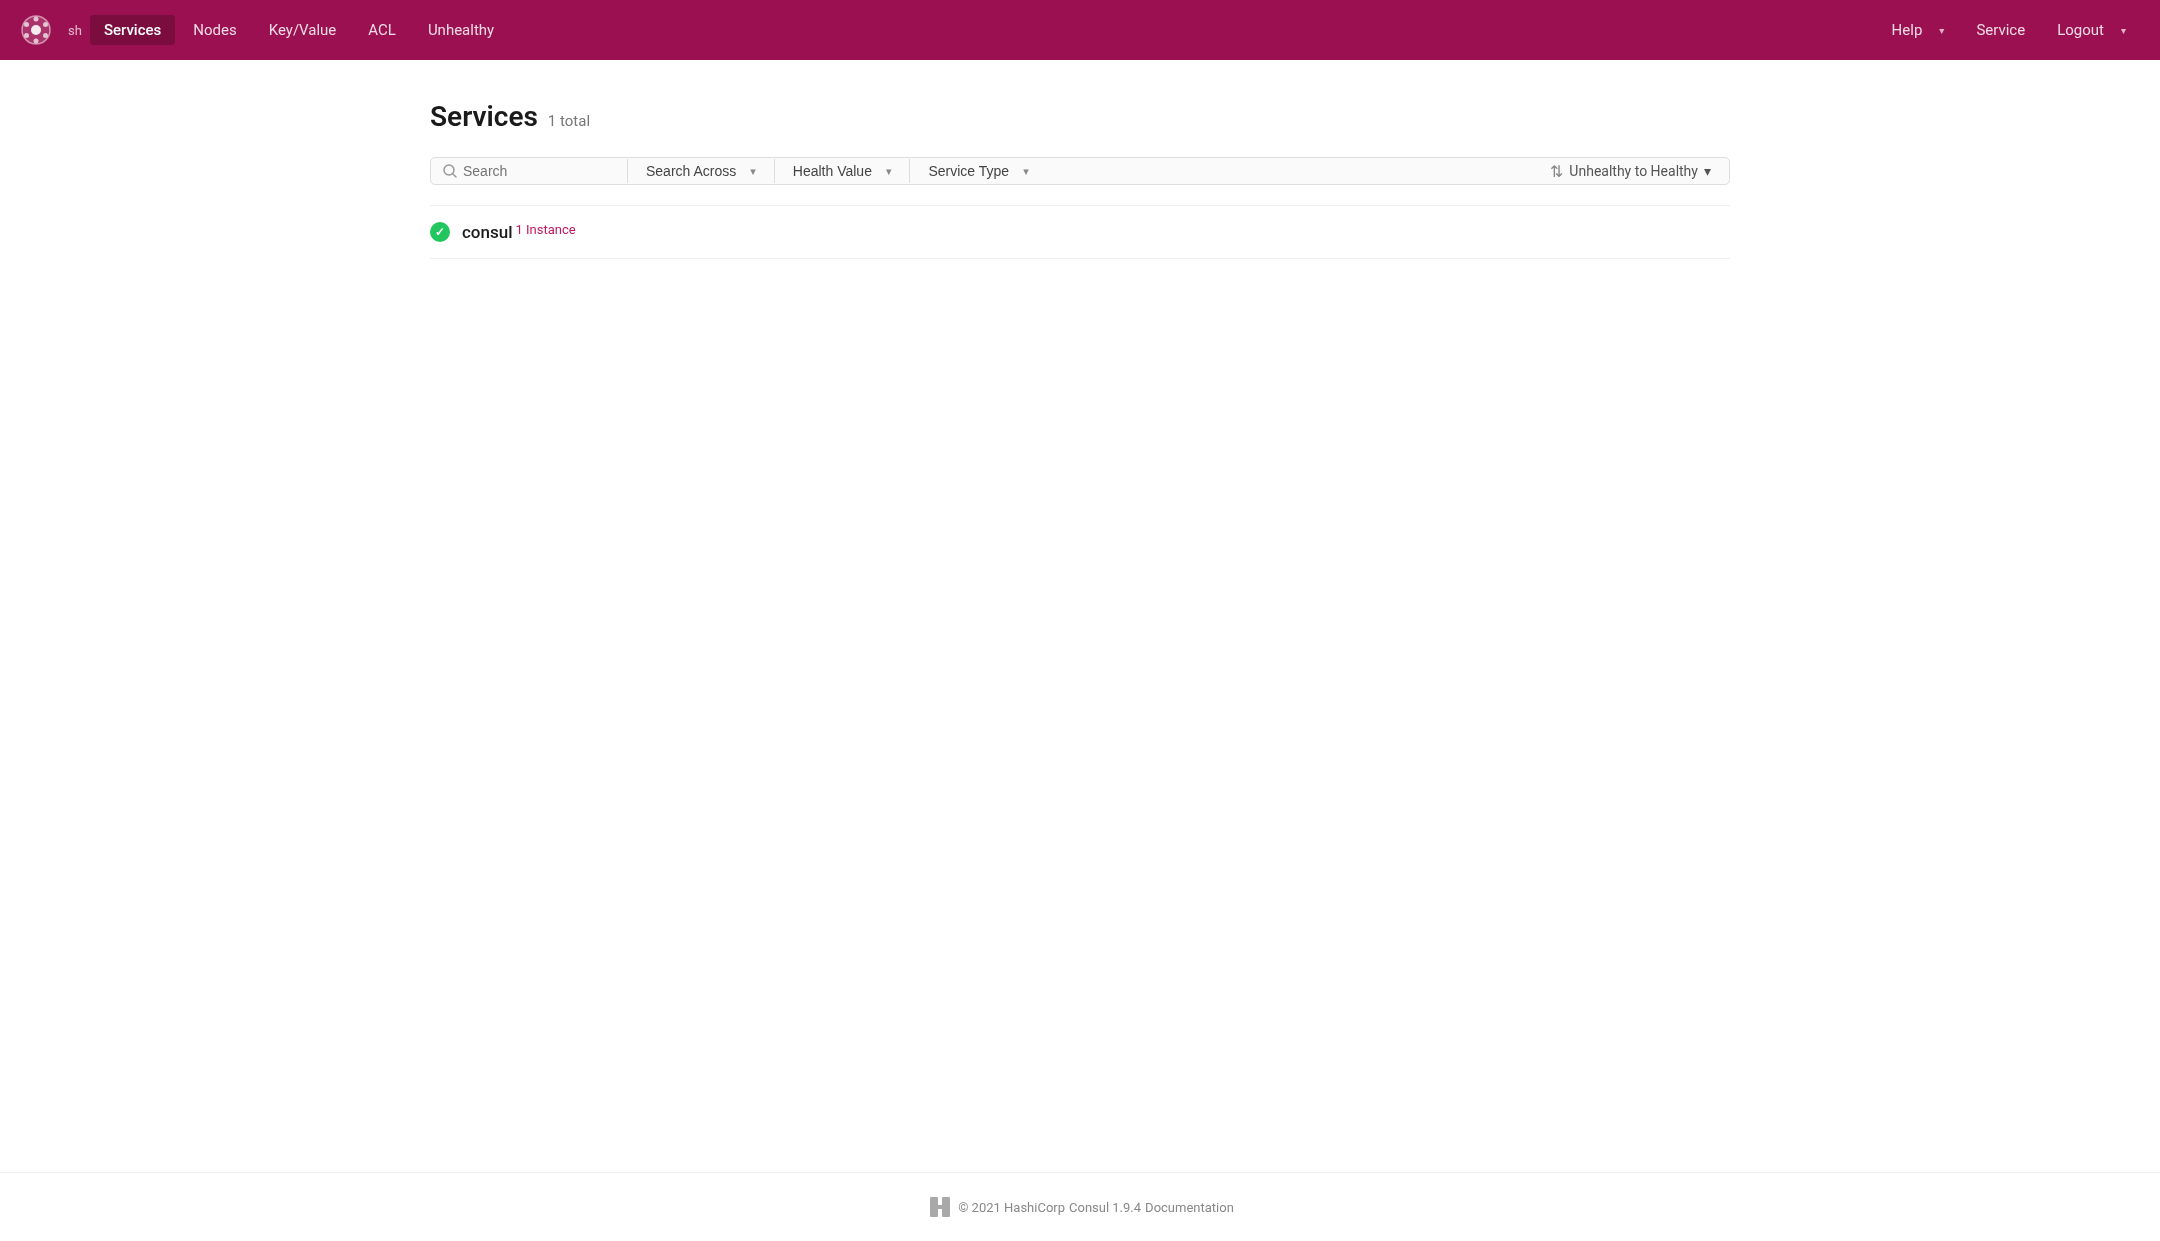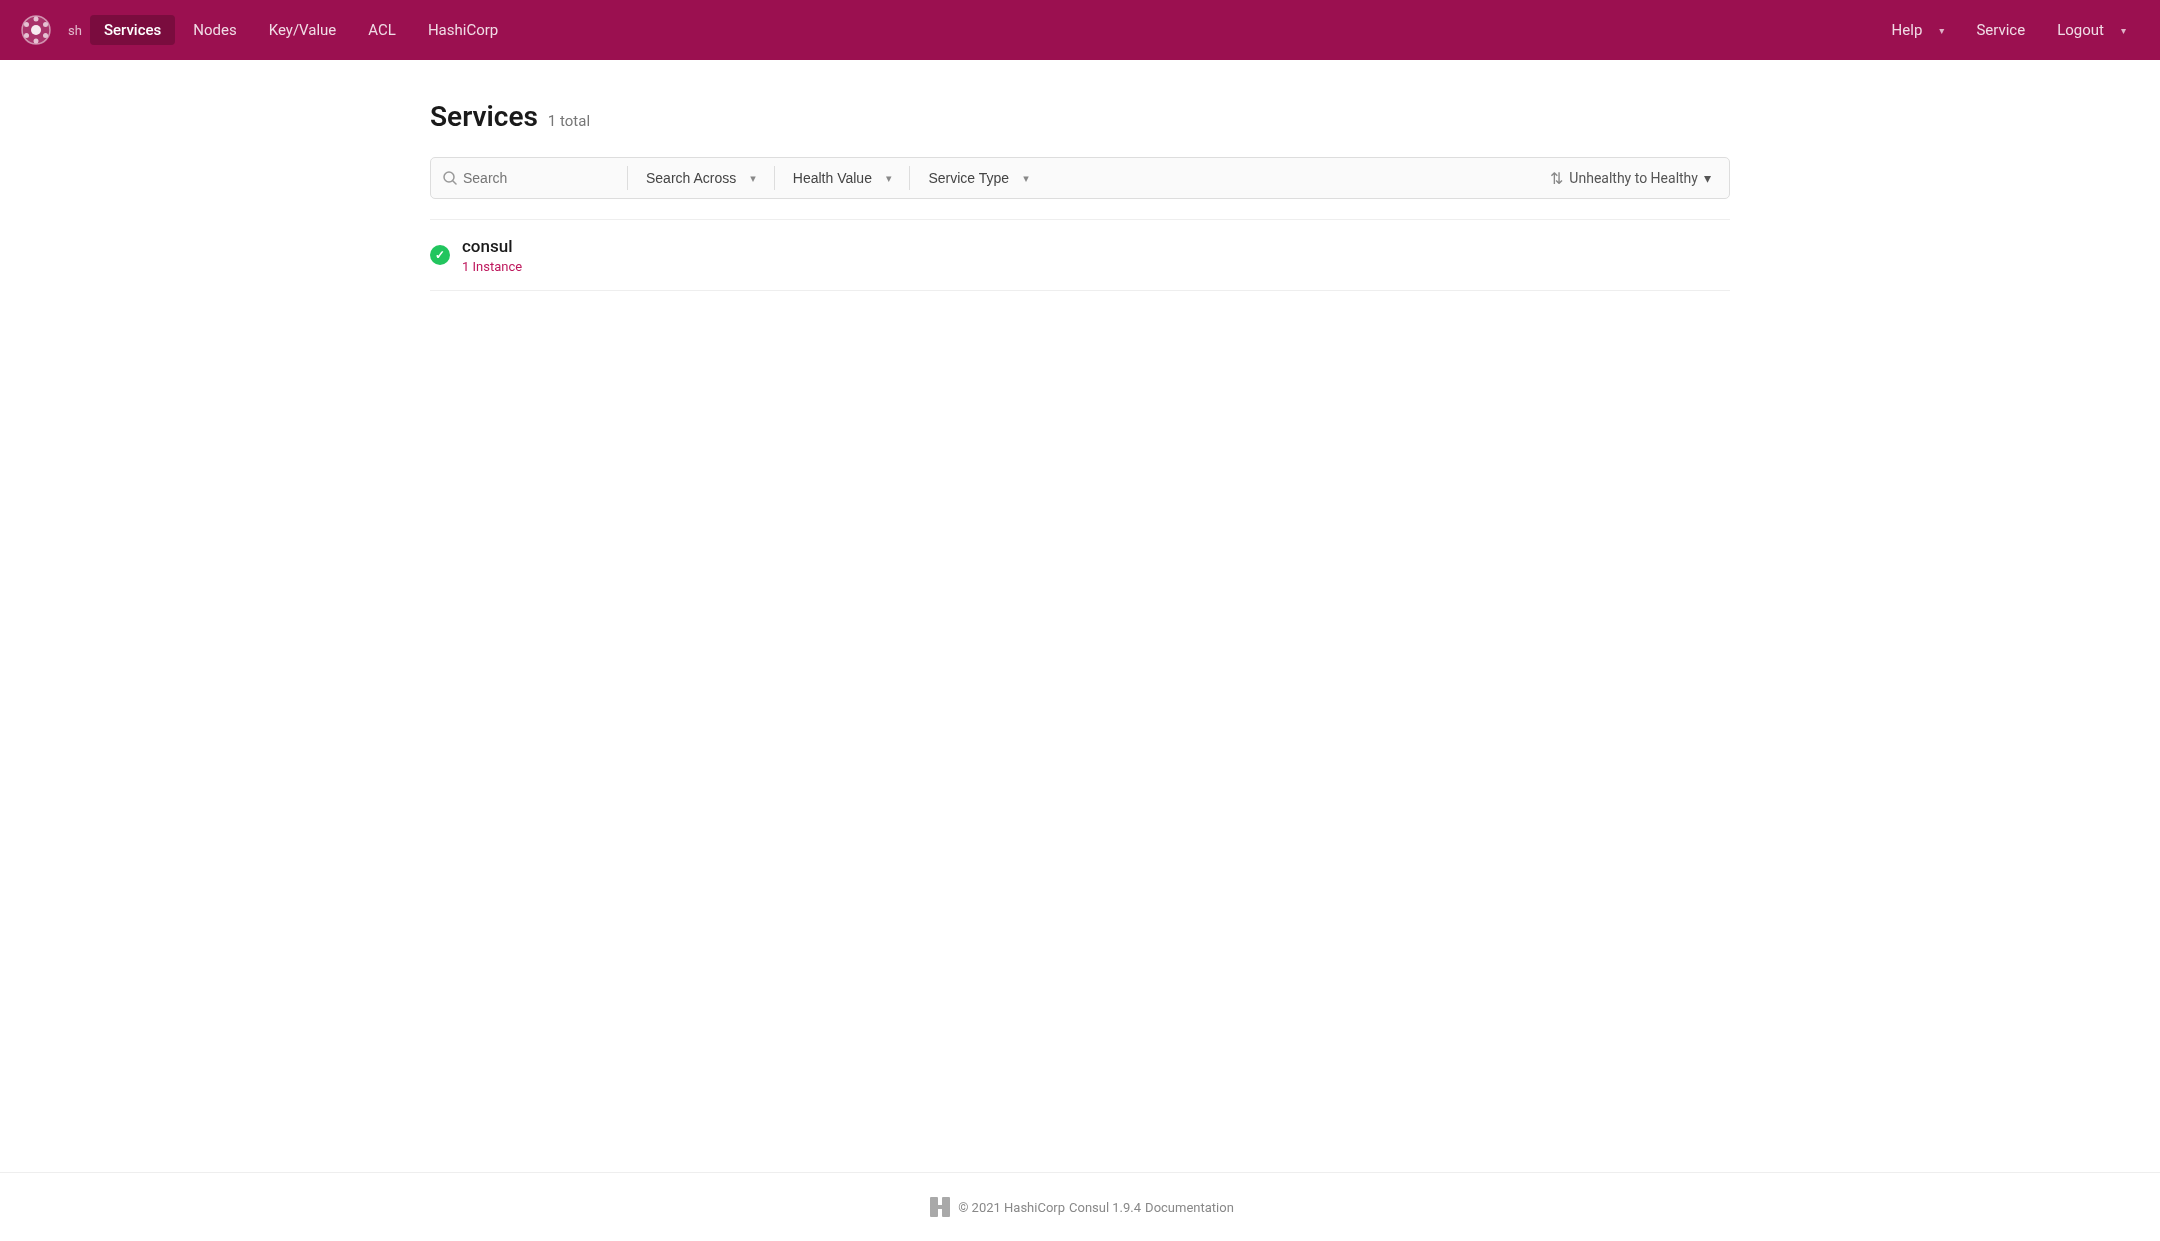--- a/index.html
+++ b/index.html
@@ -52,21 +52,21 @@
     .page-count { font-size: 15px; color: #777; }
 
     
     .filter-bar {
       display: flex;
       align-items: center;
       border: 1px solid #ddd;
       border-radius: 5px;
       background: #fafafa;
       padding: 0 8px;
-      height: 42px;
+      height: 28px;
       margin-bottom: 20px;
       gap: 0;
     }
     .search-icon-wrap {
       display: flex;
       align-items: center;
       color: #999;
       padding: 0 6px 0 4px;
     }
     .search-input {
@@ -132,21 +132,21 @@
       justify-content: center;
       flex-shrink: 0;
     }
     .health-dot::after {
       content: '✓';
       color: #fff;
       font-size: 12px;
       font-weight: bold;
     }
 
-    .service-info { display: flex; flex-direction: column; gap: 3px; }
+    .service-info { display: flex; flex-direction: row; gap: 3px; }
     .service-name { font-size: 17px; font-weight: 500; color: #1a1a1a; }
     .service-meta { font-size: 13px; color: #be185d; }
 
     
     footer {
       border-top: 1px solid #eee;
       padding: 20px;
       display: flex;
       justify-content: center;
       align-items: center;
@@ -175,21 +175,21 @@
       <circle cx="6.5" cy="10.5" r="2.5" fill="rgba(255,255,255,0.7)"></circle>
     </svg>
   </div>
 
   <span class="nav-item" style="color:rgba(255,255,255,0.7); font-size:13px; padding: 0 4px 0 0;">sh</span>
 
   <a class="nav-item active">Services</a>
   <a class="nav-item">Nodes</a>
   <a class="nav-item">Key/Value</a>
   <a class="nav-item">ACL</a>
-  <a class="nav-item">HashiCorp</a>
+  <a class="nav-item">Unhealthy</a>
 
   <div class="nav-right">
     <a class="nav-item">
       <span>Help</span>
       <span class="chevron-small">▾</span>
     </a>
     <a class="nav-item">Service</a>
     <a class="nav-item">
       <span>Logout</span>
       <span class="chevron-small">▾</span>

